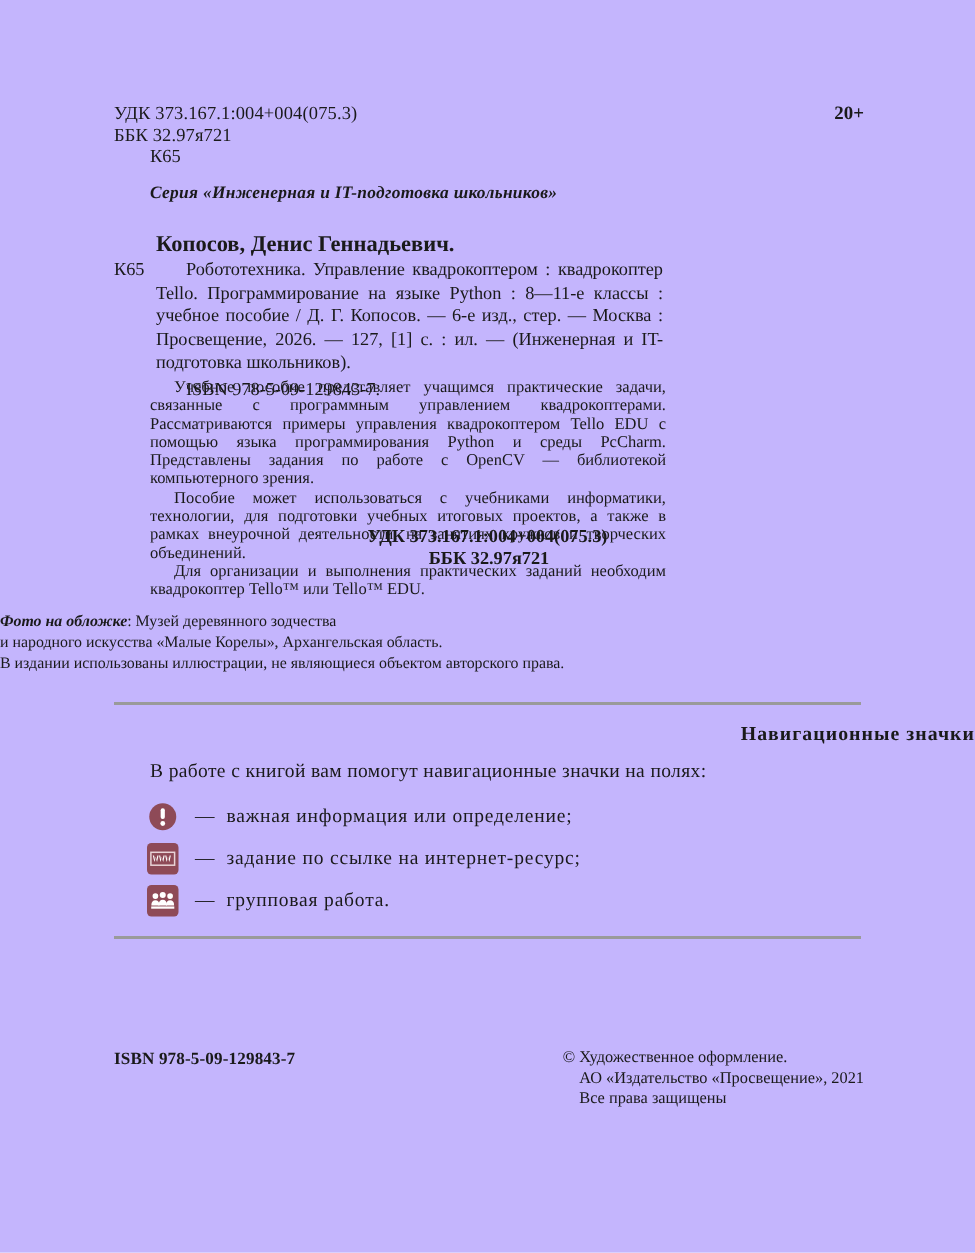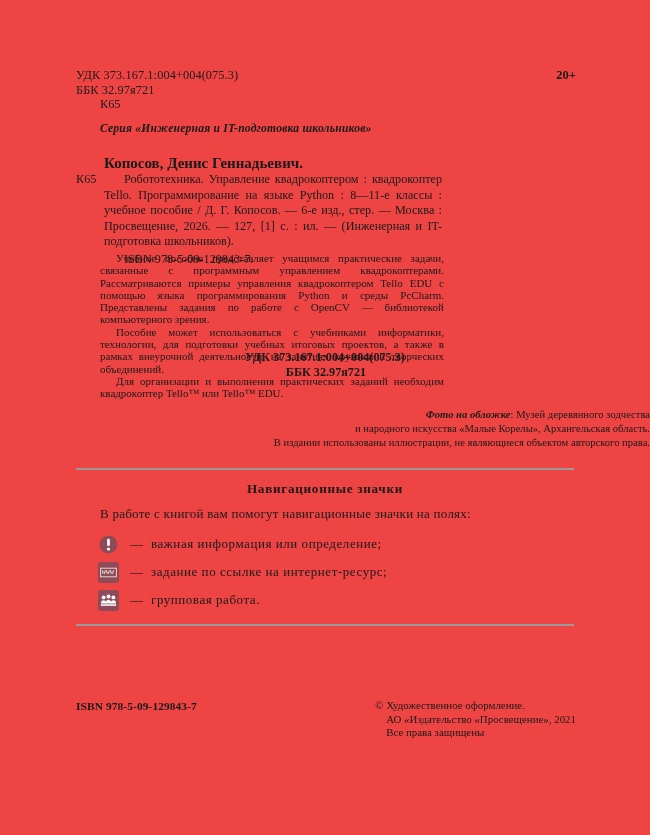--- a/index.html
+++ b/index.html
@@ -11,21 +11,21 @@
     width: 650px;
     height: 835px;
     position: relative;
     font-family: "Liberation Serif", "DejaVu Serif", serif;
     color: #1a1a1a;
     overflow: hidden;
   }
   .page {
     position: absolute;
     inset: 0;
-    background: #ef4444;
+    background: #c4b5fd;
   }
 
   
   .top-block {
     position: absolute;
     left: 76px;
     top: 68px;
     width: 500px;
   }
   .udk-line, .bbk-line {
@@ -126,21 +126,21 @@
     font-weight: bold;
   }
   .udk-repeat .r2 { padding-left: 2px; }
 
   
   .photo-credit {
     position: absolute;
     left: 0;
     right: 0;
     top: 408px;
-    text-align: right;
+    text-align: left;
     font-size: 10.6px;
     line-height: 14.2px;
   }
   .photo-credit .em {
     font-style: italic;
     font-weight: bold;
   }
 
   
   .rule {
@@ -152,21 +152,21 @@
   }
   .rule-top { top: 468px; }
   .rule-bottom { top: 624px; }
 
   
   .nav-heading {
     position: absolute;
     left: 0;
     right: 0;
     top: 481px;
-    text-align: center;
+    text-align: right;
     font-size: 13.2px;
     font-weight: bold;
     letter-spacing: 0.7px;
   }
   .nav-intro {
     position: absolute;
     left: 100px;
     top: 506px;
     width: 452px;
     font-size: 13px;

